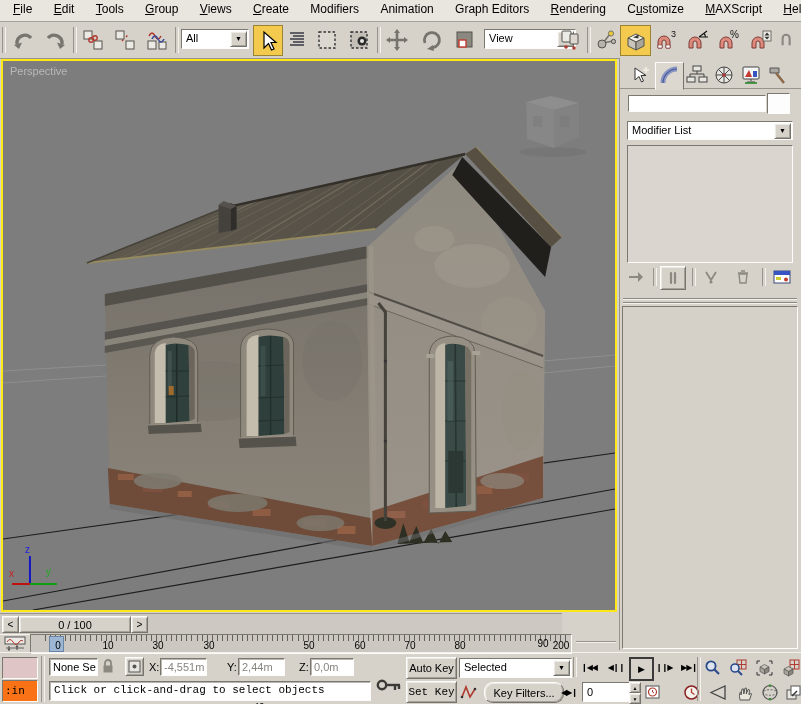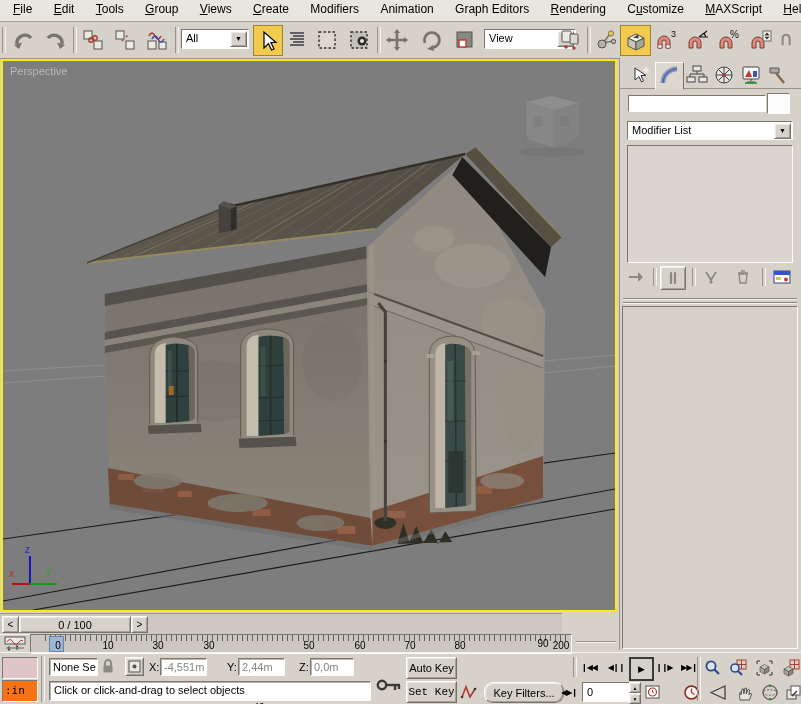--- a/index.html
+++ b/index.html
@@ -539,40 +539,44 @@
     </div>
     <span class="abs" style="left:227px;top:8px;">Y:</span>
     <div class="abs sunken fld" style="left:238px;top:5px;width:45px;height:16px;">
       <span class="gray-txt" style="position:absolute;left:3px;top:2px;">2,44m</span>
     </div>
     <span class="abs" style="left:299px;top:8px;">Z:</span>
     <div class="abs sunken fld" style="left:310px;top:5px;width:42px;height:16px;">
       <span class="gray-txt" style="position:absolute;left:3px;top:2px;">0,0m</span>
     </div>
 
-    <div class="abs sunken fld" style="left:49px;top:28px;width:320px;height:18px;overflow:hidden;">
+    <div class="abs sunken fld" style="left:49px;top:28px;width:320px;height:18px;overflow:hidden;font-family:Liberation Mono, monospace;">
       <span style="position:absolute;left:4px;top:2px;white-space:nowrap;">Click or click-and-drag to select objects</span>
     </div>
 
     <div class="abs tbtn" style="left:375px;top:18px;width:28px;height:28px;">
       <svg width="26" height="26" viewBox="0 0 26 26">
           <circle cx="6" cy="13" r="4.2" fill="none" stroke="#3c3a36" stroke-width="2.4"></circle>
           <line x1="10" y1="13" x2="24" y2="13" stroke="#3c3a36" stroke-width="2.4"></line>
           <line x1="19" y1="13" x2="19" y2="18" stroke="#3c3a36" stroke-width="2.4"></line>
           <line x1="23" y1="13" x2="23" y2="17" stroke="#3c3a36" stroke-width="2.4"></line>
         </svg>
     </div>
 
     <div class="abs raised tbtn" style="left:406px;top:4px;width:49px;height:20px;">
       <span>Auto Key</span>
     </div>
     <div class="abs raised tbtn" style="left:406px;top:28px;width:49px;height:20px;font-family:Liberation Mono, monospace;">
       <span>Set Key</span>
     </div>
 
+    <div class="abs sunken white" style="left:459px;top:5px;width:111px;height:18px;">
+      <span class="abs" style="left:4px;top:2px;">Selected</span>
+      <div class="abs raised ddarrow" style="right:1px;top:1px;">▼</div>
+    </div>
     <div class="abs tbtn" style="left:459px;top:29px;width:20px;height:19px;">
       <svg width="18" height="16" viewBox="0 0 18 16">
           <polyline points="2,13 6,3 10,13 15,5" fill="none" stroke="#b03a30" stroke-width="1.6"></polyline>
           <circle cx="2" cy="13" r="1.3" fill="#333"></circle>
           <circle cx="15" cy="5" r="1.3" fill="#333"></circle>
         </svg>
     </div>
     <div class="abs raised tbtn" style="left:484px;top:29px;width:78px;height:19px;border-radius:9px;">
       <span>Key Filters...</span>
     </div>

